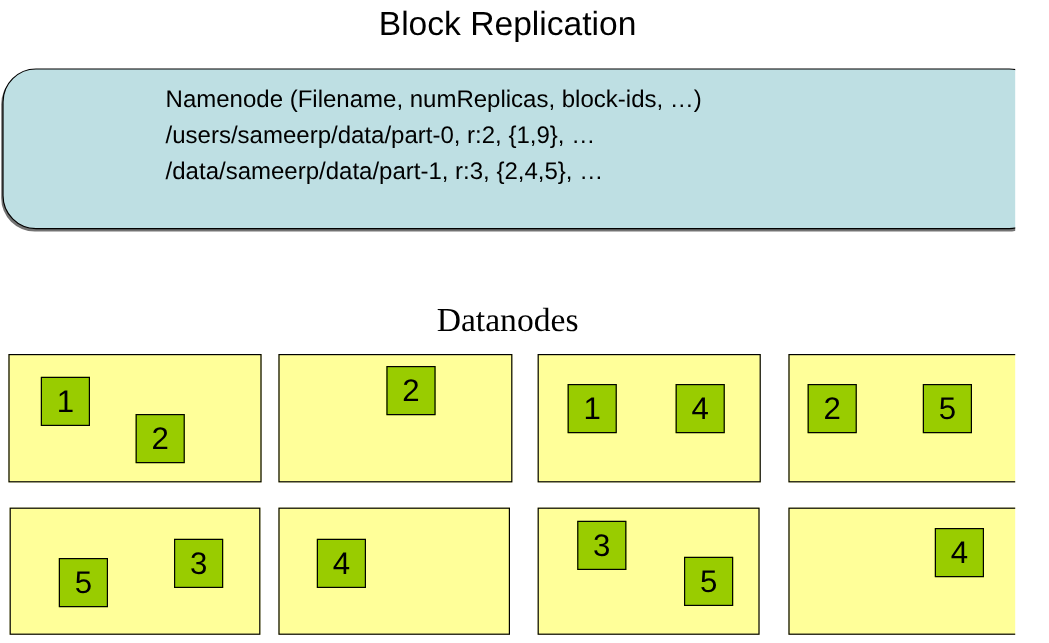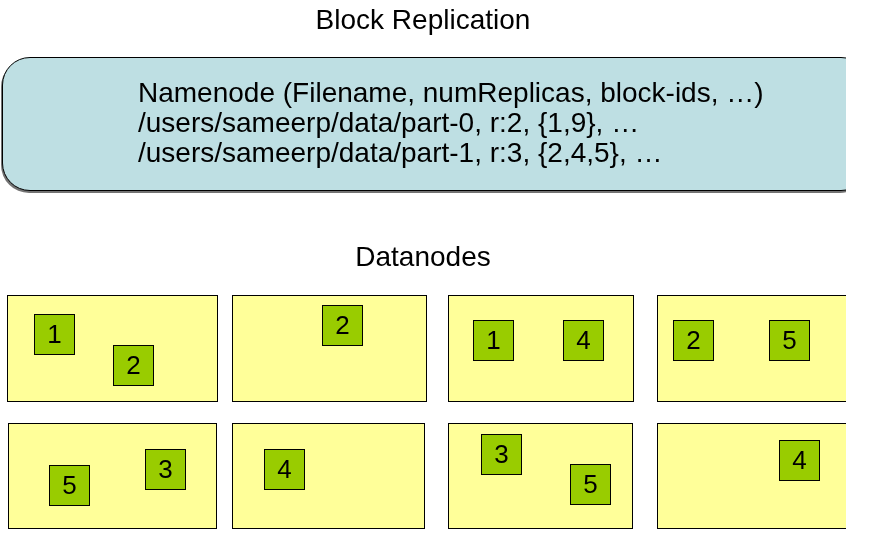--- a/index.html
+++ b/index.html
@@ -38,34 +38,35 @@
     width: 867px;
     height: 134px;
     background: var(--nn-fill);
     border: 1.5px solid var(--outline);
     border-radius: 28px;
     box-shadow: -1px 2px 0 rgba(0,0,0,0.55);
   }
   .nn-text {
     position: absolute;
     left: 135px;
-    top: 20px;
-    font-size: 28px;
+    top: 10px;
+    font-size: 20px;
     line-height: 30px;
     white-space: nowrap;
   }
   .datanodes-label {
     position: absolute;
-    top: 241px;
+    top: 252px;
     left: 0;
     width: 100%;
     text-align: center;
     font-size: 28px;
     line-height: 32px;
     white-space: nowrap;
+    font-family: Liberation Serif, serif;
   }
   .dnode {
     position: absolute;
     background: var(--dn-fill);
     border: 1px solid var(--outline);
   }
   .block {
     position: absolute;
     width: 41px;
     height: 41px;
@@ -81,21 +82,21 @@
 <body>
 
 <div class="canvas">
 
   <div class="title">Block Replication</div>
 
   <div class="namenode">
     <div class="nn-text">
       <div>Namenode (Filename, numReplicas, block-ids, …)</div>
       <div>/users/sameerp/data/part-0, r:2, {1,9}, …</div>
-      <div>/users/sameerp/data/part-1, r:3, {2,4,5}, …</div>
+      <div>/data/sameerp/data/part-1, r:3, {2,4,5}, …</div>
     </div>
   </div>
 
   <div class="datanodes-label">Datanodes</div>
 
   <div class="dnode" style="left:7px; top:295px; width:211px; height:107px;">
     <div class="block" style="left:26px; top:18px;">1</div>
     <div class="block" style="left:105px; top:49px;">2</div>
   </div>
 

